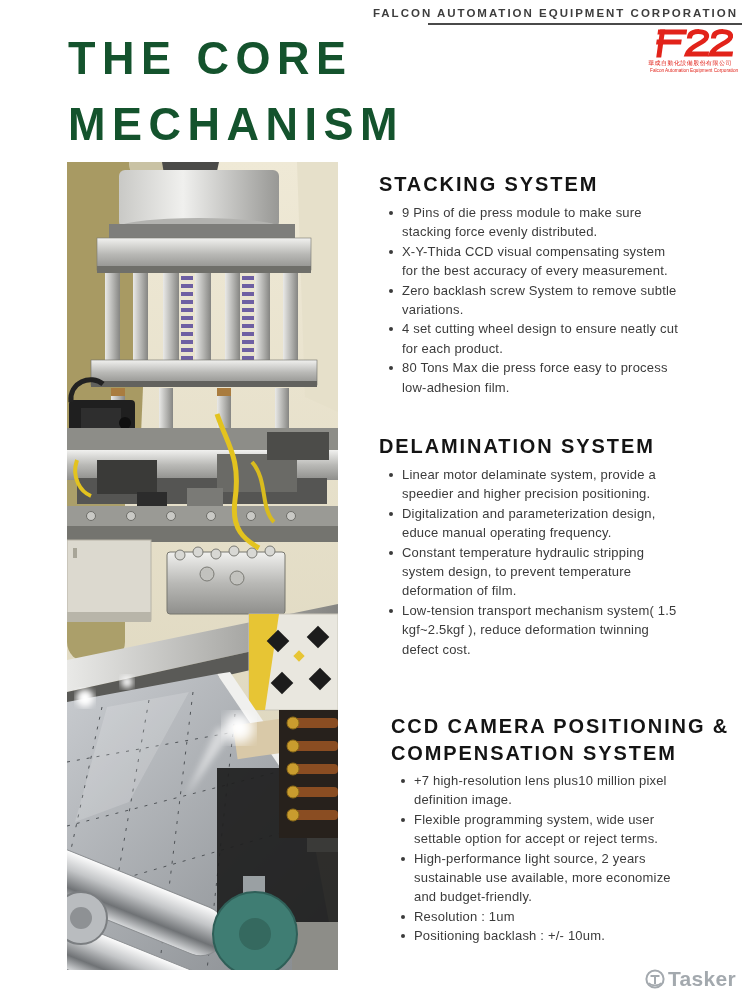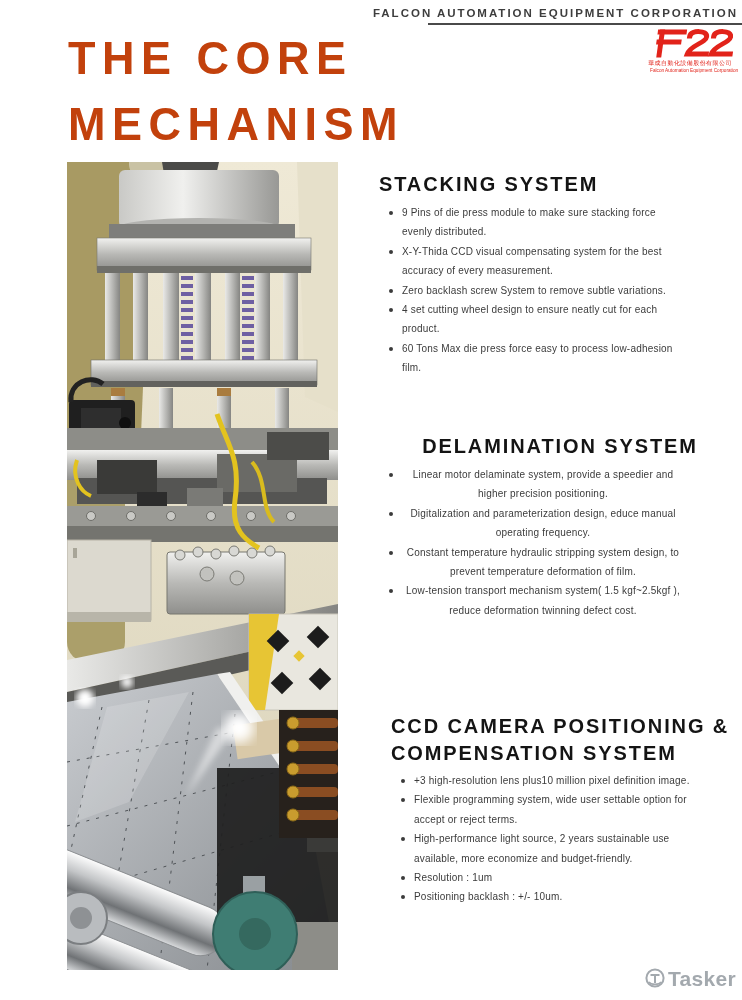--- a/index.html
+++ b/index.html
@@ -20,41 +20,41 @@
 
   
   .logo{position:absolute;top:27px;right:5px;width:94px;text-align:center;}
   .logo-mark{display:block;margin:0 auto;}
   .logo-cn{font-size:6.5px;color:var(--accent-red);letter-spacing:.5px;line-height:1.25;white-space:nowrap;
     transform:scale(.92);transform-origin:center;}
   .logo-en{font-size:5.5px;color:var(--accent-red);line-height:1.3;white-space:nowrap;
     transform:scale(.85);transform-origin:center;}
 
   
-  .page-title{position:absolute;left:68px;top:24px;color:#c2410c;}
+  .page-title{position:absolute;left:68px;top:24px;color:#14532d;}
   .page-title .line{font-size:45px;font-weight:800;letter-spacing:6.5px;line-height:66px;
     transform:scaleY(1.04);transform-origin:left top;}
 
   
   .photo{position:absolute;left:67px;top:162px;width:271px;height:808px;overflow:hidden;}
   .photo svg{display:block;}
 
   
   .section{position:absolute;left:379px;width:362px;}
-  .sec-1{top:170px;} .sec-2{top:432px;text-align:center;} .sec-3{top:712px;margin-left:12px;}
+  .sec-1{top:170px;} .sec-2{top:432px;} .sec-3{top:712px;margin-left:12px;}
   .section-heading{font-size:20px;font-weight:800;letter-spacing:1.9px;line-height:26px;
     color:var(--heading-black);margin-bottom:7px;transform:scaleY(1.05);transform-origin:left top;}
   .bullets{list-style:none;}
-  .bullets li{position:relative;width:305px;padding-left:23px;font-size:10px;line-height:19.4px;
+  .bullets li{position:relative;width:305px;padding-left:23px;font-size:13px;line-height:19.4px;
     letter-spacing:.2px;color:var(--body-text);}
   .bullets li::before{content:"";position:absolute;left:10px;top:8px;width:4px;height:4px;
     border-radius:50%;background:var(--body-text);}
 
   
-  .watermark{position:absolute;right:6px;bottom:9px;display:flex;gap:2px;
+  .watermark{position:absolute;right:6px;bottom:9px;display:flex;align-items:center;gap:2px;
     color:var(--watermark-gray);opacity:.9;}
   .watermark-label{font-size:21px;font-weight:700;letter-spacing:.3px;}
 </style>
 </head>
 <body>
 
 <div class="page">
 
   <div class="header-company">FALCON AUTOMATION EQUIPMENT CORPORATION</div>
   <div class="header-rule"></div>
@@ -294,38 +294,38 @@
     </svg>
   </div>
 
   <section class="section sec-1">
     <h2 class="section-heading">STACKING SYSTEM</h2>
     <ul class="bullets">
         <li>9 Pins of die press module to make sure stacking force evenly distributed.</li>
         <li>X-Y-Thida CCD visual compensating system for the best accuracy of every measurement.</li>
         <li>Zero backlash screw System to remove subtle variations.</li>
         <li>4 set cutting wheel design to ensure neatly cut for each product.</li>
-        <li>60 Tons Max die press force easy to process low-adhesion film.</li>
+        <li>80 Tons Max die press force easy to process low-adhesion film.</li>
       </ul>
   </section>
 
   <section class="section sec-2">
     <h2 class="section-heading">DELAMINATION SYSTEM</h2>
     <ul class="bullets">
         <li>Linear motor delaminate system, provide a speedier and higher precision positioning.</li>
         <li>Digitalization and parameterization design, educe manual operating frequency.</li>
         <li>Constant temperature hydraulic stripping system design, to prevent temperature deformation of film.</li>
         <li>Low-tension transport mechanism system( 1.5 kgf~2.5kgf ), reduce deformation twinning defect cost.</li>
       </ul>
   </section>
 
   <section class="section sec-3">
     <h2 class="section-heading">CCD CAMERA POSITIONING &amp; COMPENSATION SYSTEM</h2>
     <ul class="bullets">
-        <li>+3 high-resolution lens plus10 million pixel definition image.</li>
+        <li>+7 high-resolution lens plus10 million pixel definition image.</li>
         <li>Flexible programming system, wide user settable option for accept or reject terms.</li>
         <li>High-performance light source, 2 years sustainable use available, more economize and budget-friendly.</li>
         <li>Resolution : 1um</li>
         <li>Positioning backlash : +/- 10um.</li>
       </ul>
   </section>
 
   <div class="watermark">
     <svg width="22" height="22" viewBox="0 0 22 22">
       <circle cx="11" cy="11" r="8.6" fill="none" stroke="#9AA0A6" stroke-width="2"></circle>

